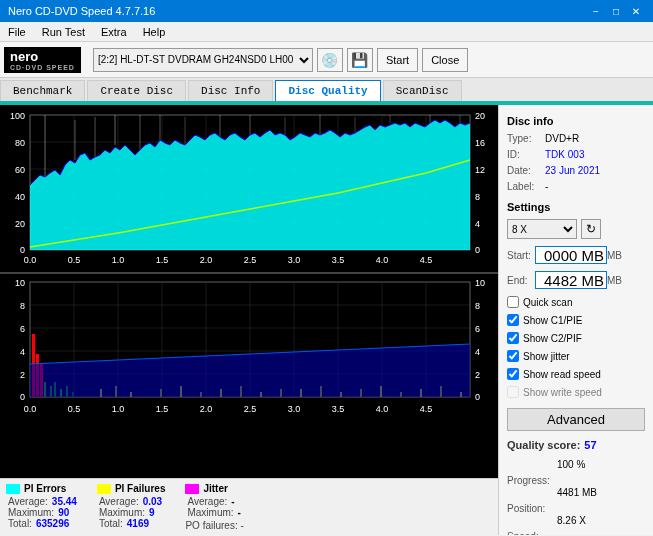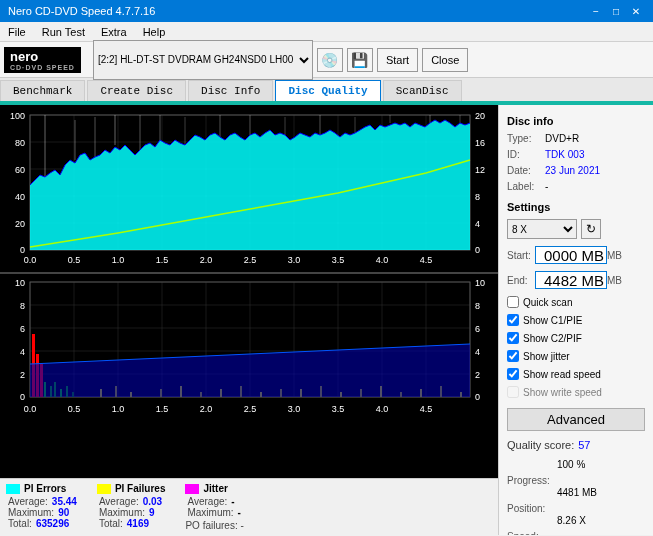--- a/index.html
+++ b/index.html
@@ -70,21 +70,21 @@
     .nero-logo {
       background: black;
       padding: 2px 6px;
       color: white;
       font-size: 14px;
       font-weight: bold;
       margin-right: 8px;
     }
     .drive-select {
       width: 220px;
-      height: 40px;
+      height: 24px;
       font-size: 10px;
       border: 1px solid #999;
     }
     .toolbar-btn {
       height: 24px;
       padding: 2px 8px;
       font-size: 11px;
       border: 1px solid #999;
       background: #f5f5f5;
       cursor: pointer;
@@ -291,21 +291,21 @@
       text-align: center;
       font-size: 13px;
       cursor: pointer;
       margin-top: 4px;
       width: 100%;
     }
     .quality-row {
       display: flex;
       align-items: center;
       font-size: 11px;
-      font-weight: normal;
+      font-weight: bold;
       margin-top: 4px;
     }
     .quality-label { color: #333; }
     .quality-value { color: blue; margin-left: 4px; }
     .progress-section {
       margin-top: 4px;
     }
     .progress-row {
       display: flex;
       font-size: 10px;

